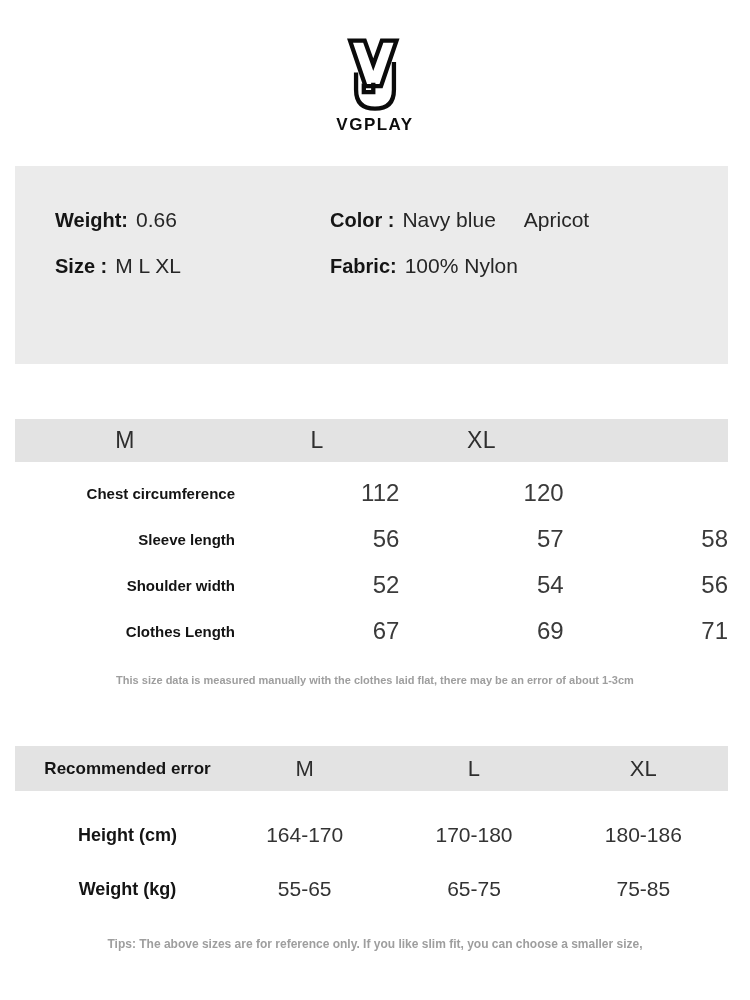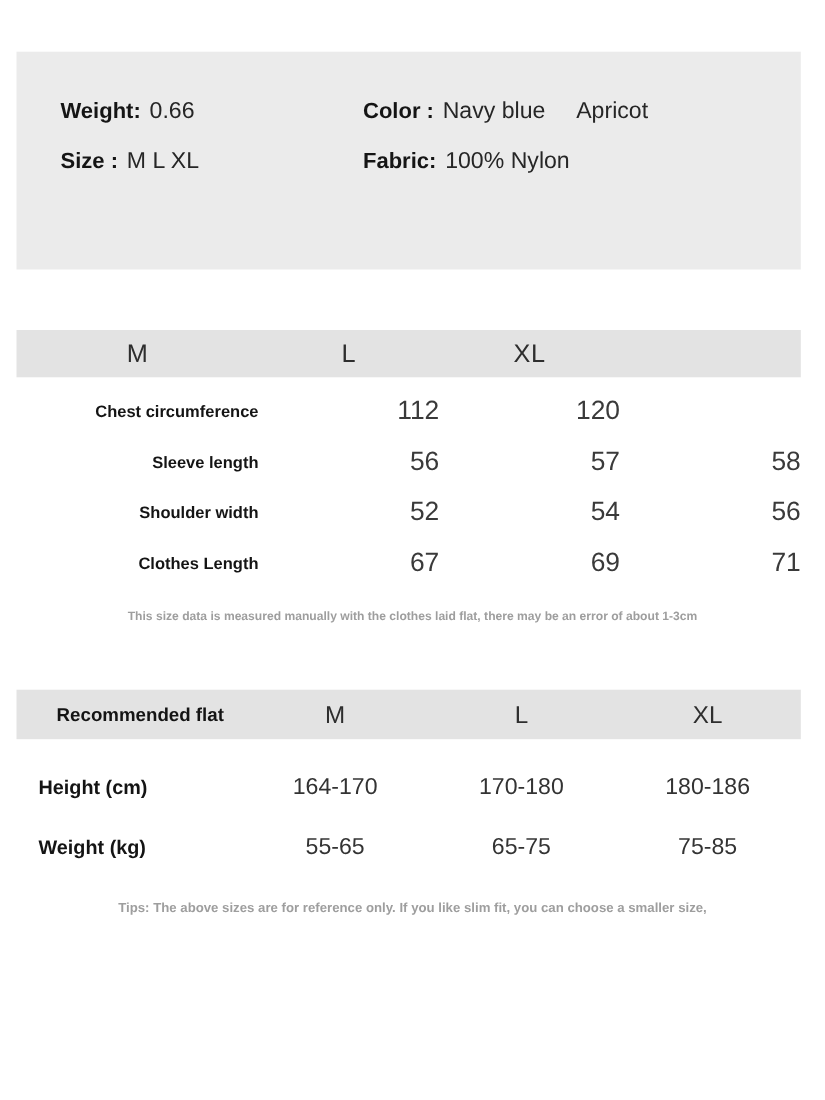--- a/index.html
+++ b/index.html
@@ -14,21 +14,21 @@
   
   .logo-wrap { padding-top:38px; text-align:center; }
   .logo-svg { display:block; margin:0 auto; }
   .brand-name {
     margin-top:3px; font-size:17px; font-weight:800;
     letter-spacing:1.5px; color:#0d0d0d;
   }
 
   
   .info-box {
-    width:713px; height:198px; margin:47px 0 0 15px;
+    width:713px; height:198px; margin:31px 0 0 15px;
     background:#ebebeb; padding:42px 0 0 40px;
   }
   .info-grid {
     display:grid; grid-template-columns:275px auto; row-gap:22px;
     align-items:baseline;
   }
   .info-cell { display:flex; align-items:baseline; white-space:nowrap; }
   .info-label { font-size:20px; font-weight:700; color:#151515; }
   .info-value { font-size:21px; font-weight:400; color:#262626; margin-left:8px; }
   .info-value.second { margin-left:28px; }
@@ -53,33 +53,41 @@
 
   .rec-table { margin:60px 15px 0 15px; width:713px; }
   .rec-head {
     height:45px; background:#e3e3e3;
     display:grid; grid-template-columns:205px 1fr 1fr 1fr; align-items:center;
   }
   .rec-head .rh-label { text-align:center; padding-left:20px; font-size:17px; font-weight:700; color:#141414; }
   .rec-head .th { text-align:center; font-size:22px; font-weight:400; color:#2e2e2e; }
   .rec-body { margin-top:17px; }
   .rec-row { height:54px; display:grid; grid-template-columns:205px 1fr 1fr 1fr; align-items:center; }
-  .rec-row .row-label { padding-left:20px; font-size:18px; font-weight:700; color:#141414; }
+  .rec-row .row-label { text-align:center; padding-left:20px; font-size:18px; font-weight:700; color:#141414; }
   .rec-row .val { text-align:center; font-size:21px; font-weight:400; color:#333333; }
 
   .tips {
     margin-top:20px; text-align:center;
     font-size:12px; font-weight:600; color:#9e9e9e; line-height:1.35;
   }
 </style>
 </head>
 <body>
 
 <div class="page">
 
+  <div class="logo-wrap">
+    <svg class="logo-svg" width="78" height="74" viewBox="0 0 76 86" fill="none" xmlns="http://www.w3.org/2000/svg">
+      <path d="M16 40 V60 Q16 82 38 82 Q60 82 60 60 V28" stroke="#0b0b0b" stroke-width="5" fill="none"></path>
+      <polygon points="9,3 26,3 36,31 46,3 63,3 45,56 27,56" fill="#ffffff" stroke="#0b0b0b" stroke-width="5" stroke-linejoin="miter"></polygon>
+      <path d="M36 52 v11 h-11 v-10" stroke="#0b0b0b" stroke-width="5" fill="none"></path>
+    </svg>
+    <div class="brand-name">VGPLAY</div>
+  </div>
 
   <div class="info-box">
     <div class="info-grid">
       <div class="info-cell">
         <span class="info-label">Weight:</span>
         <span class="info-value">0.66</span>
       </div>
       <div class="info-cell">
         <span class="info-label">Color :</span>
         <span class="info-value">Navy blue</span>
@@ -126,21 +134,21 @@
         <div class="td num">69</div>
         <div class="td num">71</div>
       </div>
     </div>
   </div>
 
   <div class="note">This size data is measured manually with the clothes laid flat, there may be an error of about 1-3cm</div>
 
   <div class="rec-table">
     <div class="rec-head">
-      <div class="rh-label">Recommended flat</div>
+      <div class="rh-label">Recommended error</div>
       <div class="th">M</div>
       <div class="th">L</div>
       <div class="th">XL</div>
     </div>
     <div class="rec-body">
       <div class="rec-row">
         <div class="row-label">Height (cm)</div>
         <div class="val">164-170</div>
         <div class="val">170-180</div>
         <div class="val">180-186</div>

